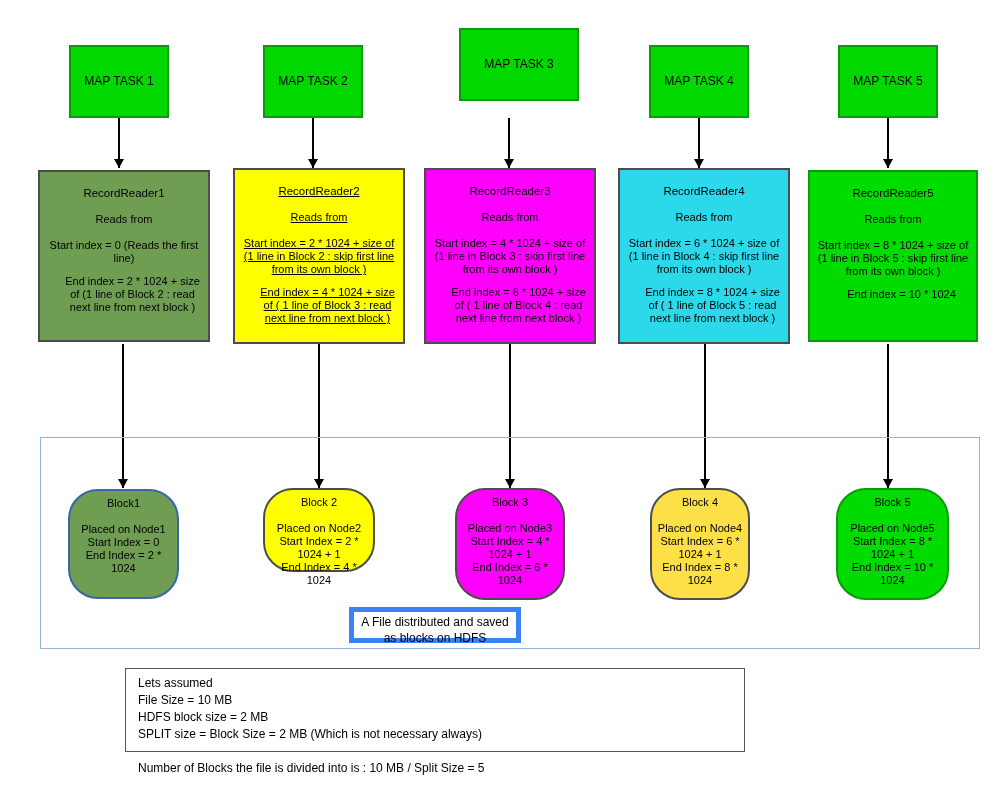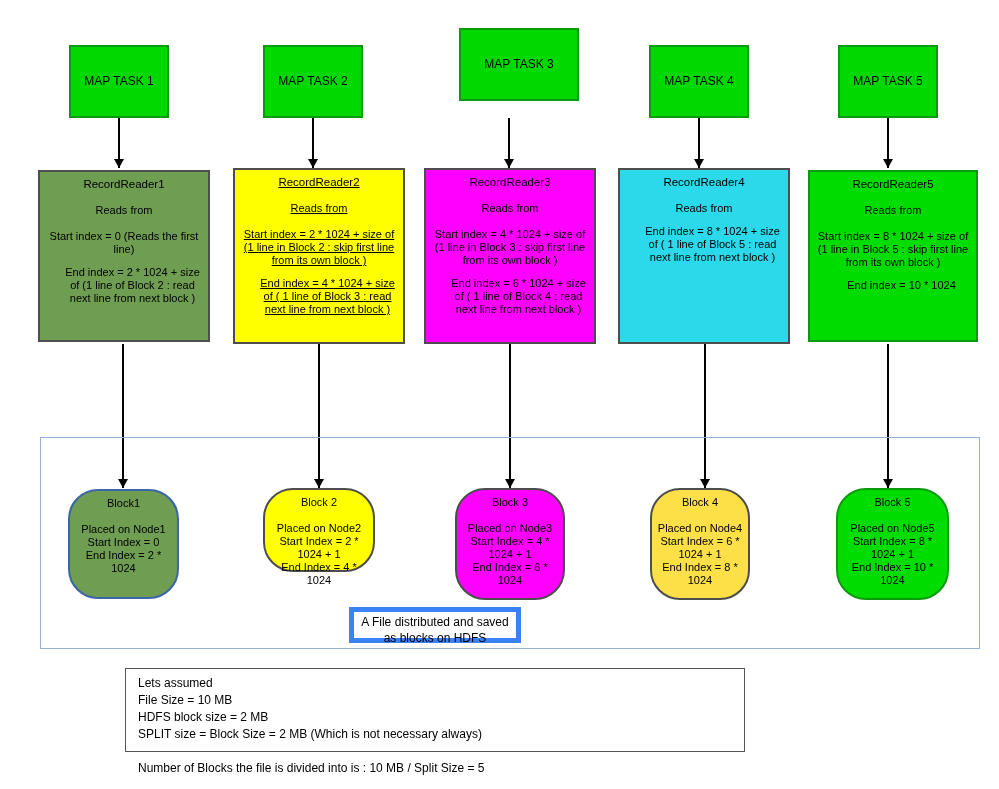--- a/index.html
+++ b/index.html
@@ -18,21 +18,21 @@
     font-size: 11px;
     line-height: 13px;
     border: 2px solid #333;
   }
   .map-task {
     display: flex;
     align-items: center;
     justify-content: center;
     font-size: 12px;
   }
-  .rr { padding: 3px 4px; }
+  .rr { padding: 12px 4px; }
   .rr-title { margin-top: 3px; font-size: 11.5px; }
   .rr-reads { margin-top: 13px; }
   .rr-start { margin-top: 13px; }
   .rr-end   { margin-top: 10px; margin-left: 17px; }
   .blk { padding: 3px 4px; border-radius: 30px; }
   .blk-title { margin-top: 3px; }
   .blk-placed { margin-top: 13px; }
   .arrow {
     position: absolute;
     width: 2px;
@@ -118,20 +118,21 @@
   </div>
   <div class="box rr" style="left: 424px; top: 168px; width: 172px; height: 176px; background: rgb(255, 0, 255); border-color: rgb(77, 77, 77);">
     <div class="rr-title">RecordReader3</div>
     <div class="rr-reads">Reads from</div>
     <div class="rr-start">Start index = 4 * 1024 + size of (1 line in Block 3 : skip first line from its own block )</div>
     <div class="rr-end">End index = 6 * 1024 + size of ( 1 line of Block 4  : read next line from next block )</div>
   </div>
   <div class="box rr" style="left: 618px; top: 168px; width: 172px; height: 176px; background: rgb(43, 217, 234); border-color: rgb(77, 77, 77);">
     <div class="rr-title">RecordReader4</div>
     <div class="rr-reads">Reads from</div>
+    <div class="rr-start">Start index = 6 * 1024 + size of (1 line in Block 4 : skip first line from its own block )</div>
     <div class="rr-end">End index = 8 * 1024 + size of ( 1 line of Block 5 : read next line from next block )</div>
   </div>
   <div class="box rr" style="left: 808px; top: 170px; width: 170px; height: 172px; background: rgb(0, 220, 0); border-color: rgb(11, 154, 11);">
     <div class="rr-title">RecordReader5</div>
     <div class="rr-reads">Reads from</div>
     <div class="rr-start">Start index = 8 * 1024 + size of (1 line in Block 5 : skip first line from its own block  )</div>
     <div class="rr-end">End index = 10 * 1024</div>
   </div>
 
   <div class="arrow" style="left:122px;top:344px;height:144px;"></div>

